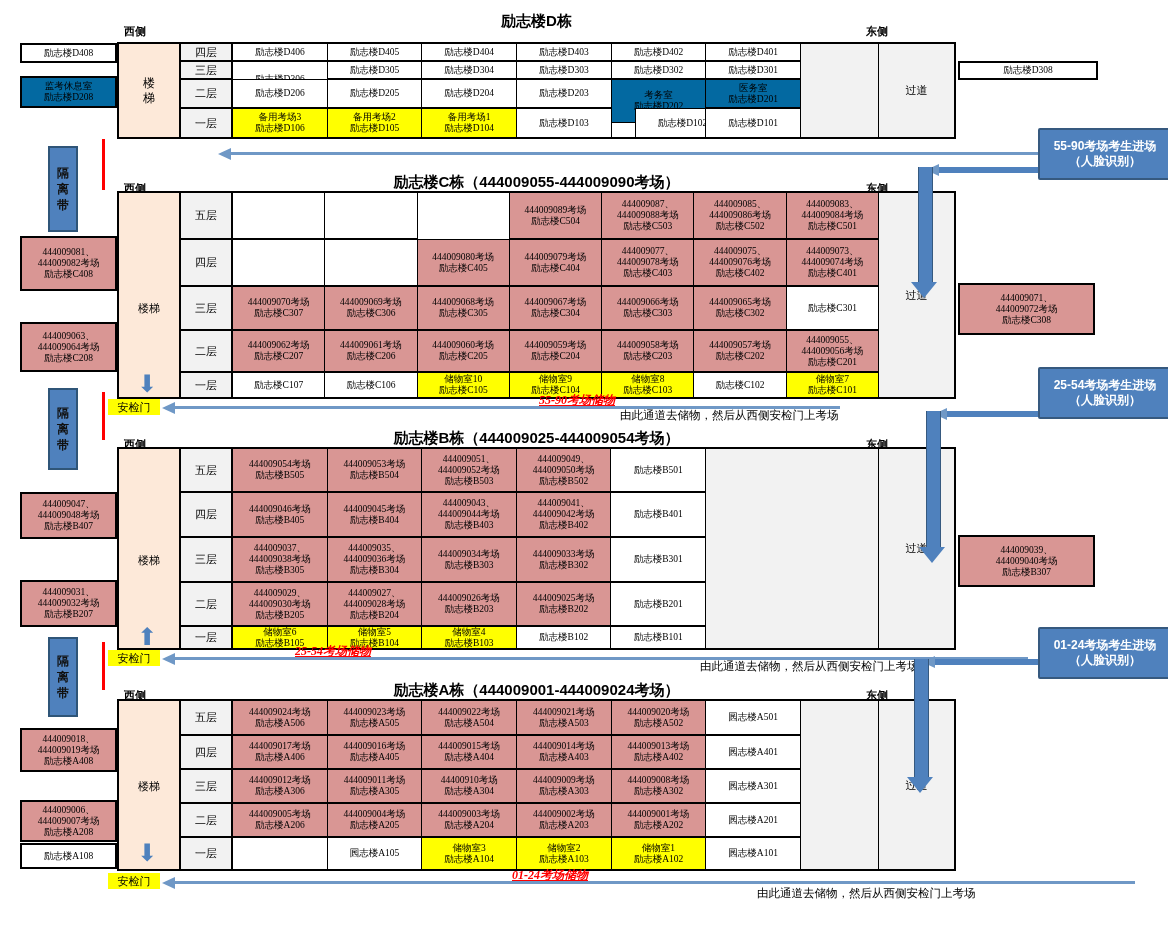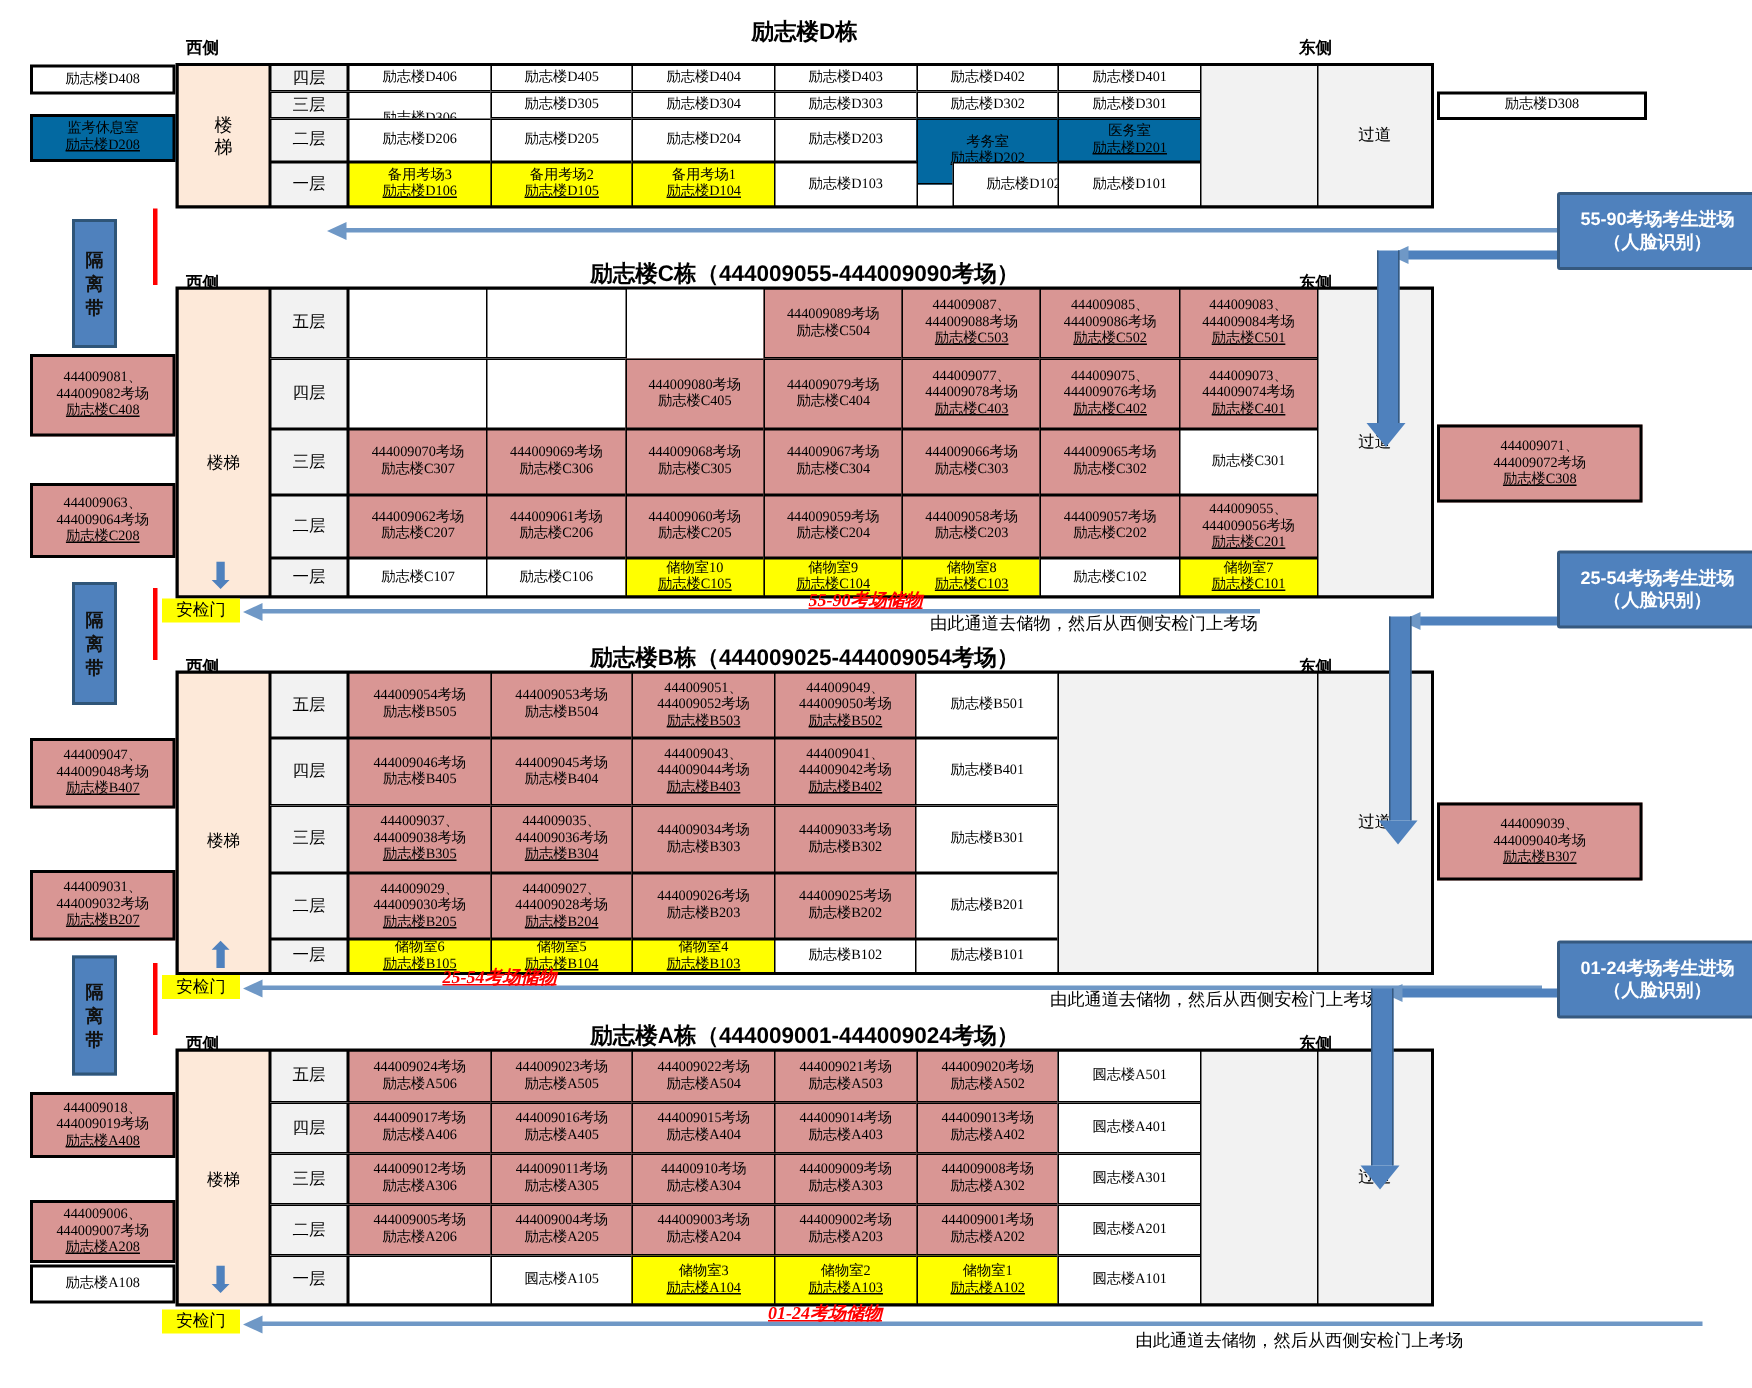--- a/index.html
+++ b/index.html
@@ -1,21 +1,21 @@
 <!DOCTYPE html>
 <html><head>
 <meta charset="utf-8">
 <style>
   html,body{margin:0;padding:0;background:#fff;}
   #stage{position:relative;width:1168px;height:925px;background:#fff;overflow:hidden;
          font-family:"Liberation Serif","DejaVu Serif",serif;color:#000;}
   .cell{position:absolute;box-sizing:border-box;border:1px solid #000;display:flex;
         flex-direction:column;align-items:center;justify-content:center;
         text-align:center;font-size:9.5px;line-height:11px;overflow:hidden;}
-  .cell .ul{text-decoration:underline;}
+  .cell .ul{}
   .w{background:#ffffff;} .p{background:#d99694;} .y{background:#ffff00;}
   .o{background:#0369a1;} .g{background:#f2f2f2;} .t{background:#fde9d9;}
   .thick{border-width:2px;}
   .btitle{position:absolute;width:837px;left:118px;text-align:center;
           font-family:"Liberation Sans","DejaVu Sans",sans-serif;font-weight:bold;font-size:15px;}
   .side{position:absolute;font-size:11px;font-weight:bold;}
   .wrap{position:absolute;box-sizing:border-box;border:2px solid #000;pointer-events:none;}
   .gate{position:absolute;background:#ffff00;font-size:11px;line-height:16px;text-align:center;}
   .redtxt{position:absolute;color:#ff0000;font-weight:bold;font-style:italic;font-size:12px;
           text-decoration:underline;white-space:nowrap;transform:translateX(-50%);}

